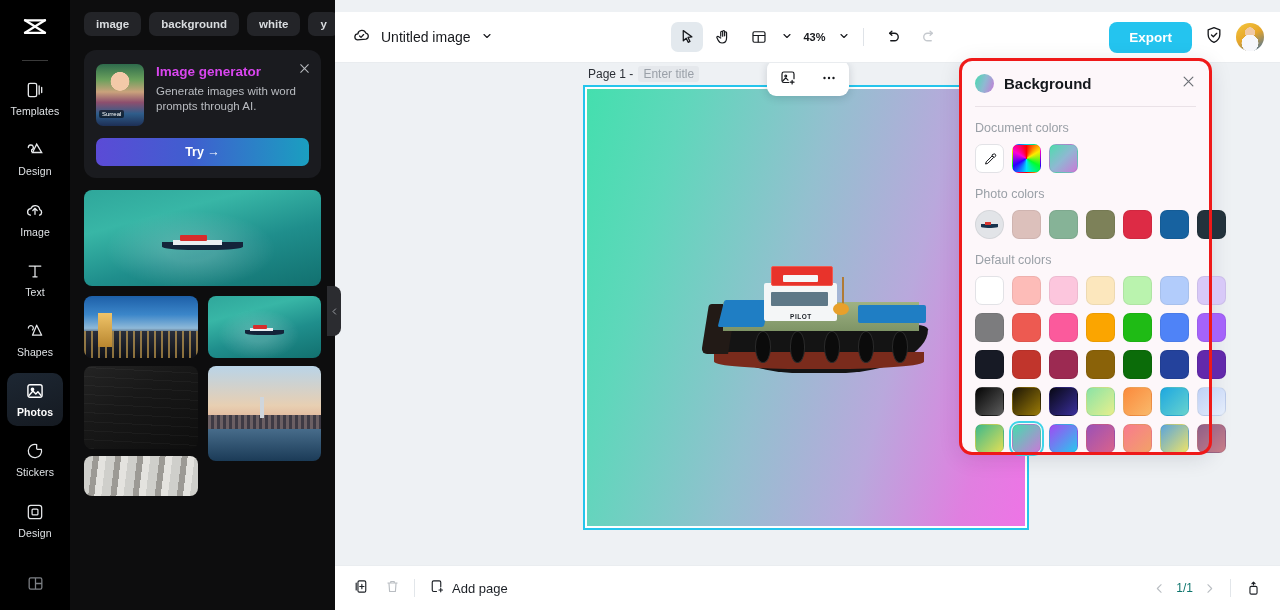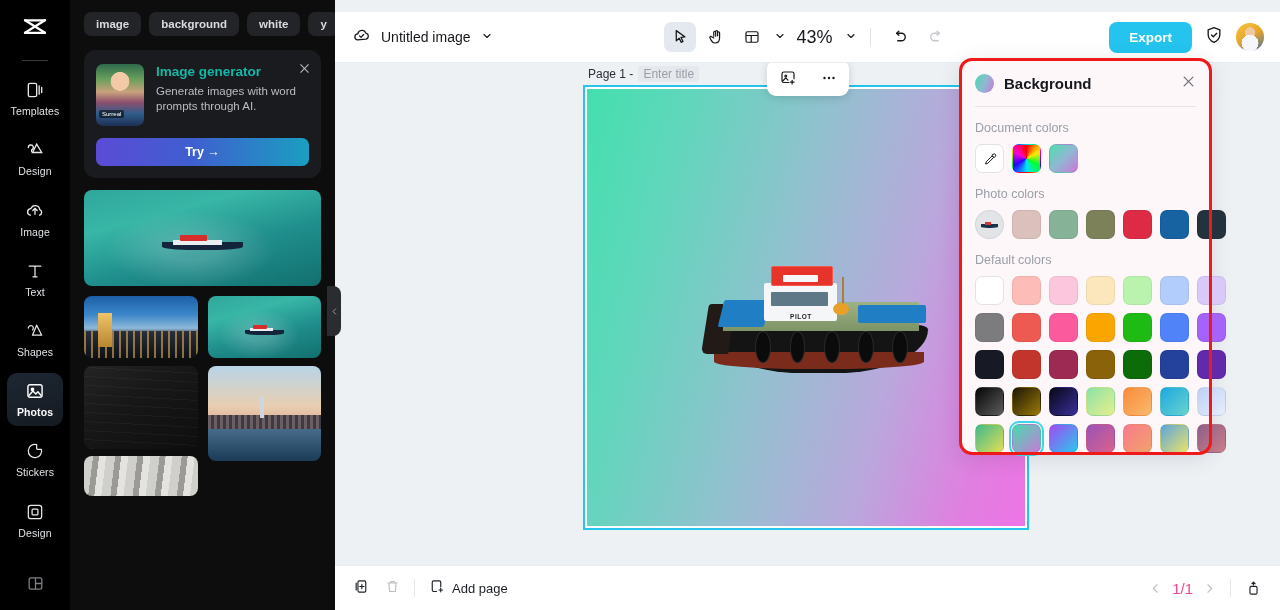--- a/index.html
+++ b/index.html
@@ -57,21 +57,21 @@
     width: 48px; height: 62px; border-radius: 7px; flex: none; position: relative;
     overflow: hidden;
     background:
       radial-gradient(circle at 50% 28%, #f3c9a8 0 18%, transparent 19%),
       linear-gradient(180deg,#2e6b4c 0%,#6aa05c 25%,#caa27c 45%,#8d4f6e 62%,#2f5d8a 80%,#1d2f55 100%);
   }
   .promo-thumb .tb-tag {
     position: absolute; left: 3px; bottom: 8px; font-size: 6px; color: #fff;
     background: rgba(0,0,0,.55); padding: 1px 3px; border-radius: 2px;
   }
-  .promo h3 { color: #14b8a6; font-size: 13.5px; margin-bottom: 5px; }
+  .promo h3 { color: #d946ef; font-size: 13.5px; margin-bottom: 5px; }
   .promo p { color: #b9bcc1; font-size: 11.5px; line-height: 1.33; }
   .promo-x { position: absolute; right: 10px; top: 11px; cursor: pointer; }
   .promo-btn {
     margin-top: 12px; height: 28px; border-radius: 7px;
     background: linear-gradient(90deg,#5b4bd6 0%,#3f5fcf 45%,#1a9fc0 100%);
     color: #fff; font-size: 12.5px; font-weight: bold;
     display: flex; align-items: center; justify-content: center; cursor: pointer;
   }
   .sec-head {
     display: flex; align-items: baseline; justify-content: space-between;
@@ -145,21 +145,21 @@
   .doc-name .title { font-size: 14px; color: #16181c; }
   .tb-center {
     position: absolute; left: 50%; transform: translateX(-50%);
     display: flex; align-items: center; gap: 4px;
   }
   .tb-btn {
     width: 32px; height: 30px; border-radius: 7px; display: flex;
     align-items: center; justify-content: center; cursor: pointer;
   }
   .tb-btn.sel { background: #e3e9ee; }
-  .zoom-val { font-size: 18px; color: #16181c; margin-left: 7px; }
+  .zoom-val { font-size: 11px; color: #16181c; margin-left: 7px; font-weight: bold; }
   .tb-divider { width: 1px; height: 18px; background: #dfe3e8; margin: 0 9px; }
   .tb-right { margin-left: auto; display: flex; align-items: center; gap: 12px; margin-right: 16px; }
   .export-btn {
     background: #24c4ef; color: #fff; font-size: 13.5px; font-weight: bold;
     border: 0; border-radius: 8px; padding: 8px 20px; cursor: pointer;
     font-family: "Liberation Sans", sans-serif;
   }
   .avatar {
     width: 28px; height: 28px; border-radius: 50%; cursor: pointer; position: relative;
     overflow: hidden;
@@ -315,21 +315,21 @@
   
   .bottombar {
     position: absolute; left: 335px; bottom: 0; width: 945px; height: 45px;
     background: #fff; border-top: 1px solid #eaedf0; z-index: 25;
     display: flex; align-items: center; padding: 0 18px;
   }
   .bb-btn { display: flex; align-items: center; gap: 7px; cursor: pointer; color: #1b1f25; }
   .bb-sep { width: 1px; height: 18px; background: #e2e6ea; margin: 0 13px; }
   .bb-label { font-size: 13px; }
   .bb-right { margin-left: auto; display: flex; align-items: center; gap: 10px; }
-  .pager { font-size: 15px; color: #ec4899; }
+  .pager { font-size: 12px; color: #0f766e; }
   .arrow-btn { cursor: pointer; display: flex; align-items: center; }
 </style>
 </head>
 <body>
 
 <div id="app">
 
   <div class="rail">
     <div class="rail-logo">
       <svg width="30" height="30" viewBox="0 0 24 24" fill="none" stroke="#fff" stroke-width="1.8" stroke-linecap="round" stroke-linejoin="round">

